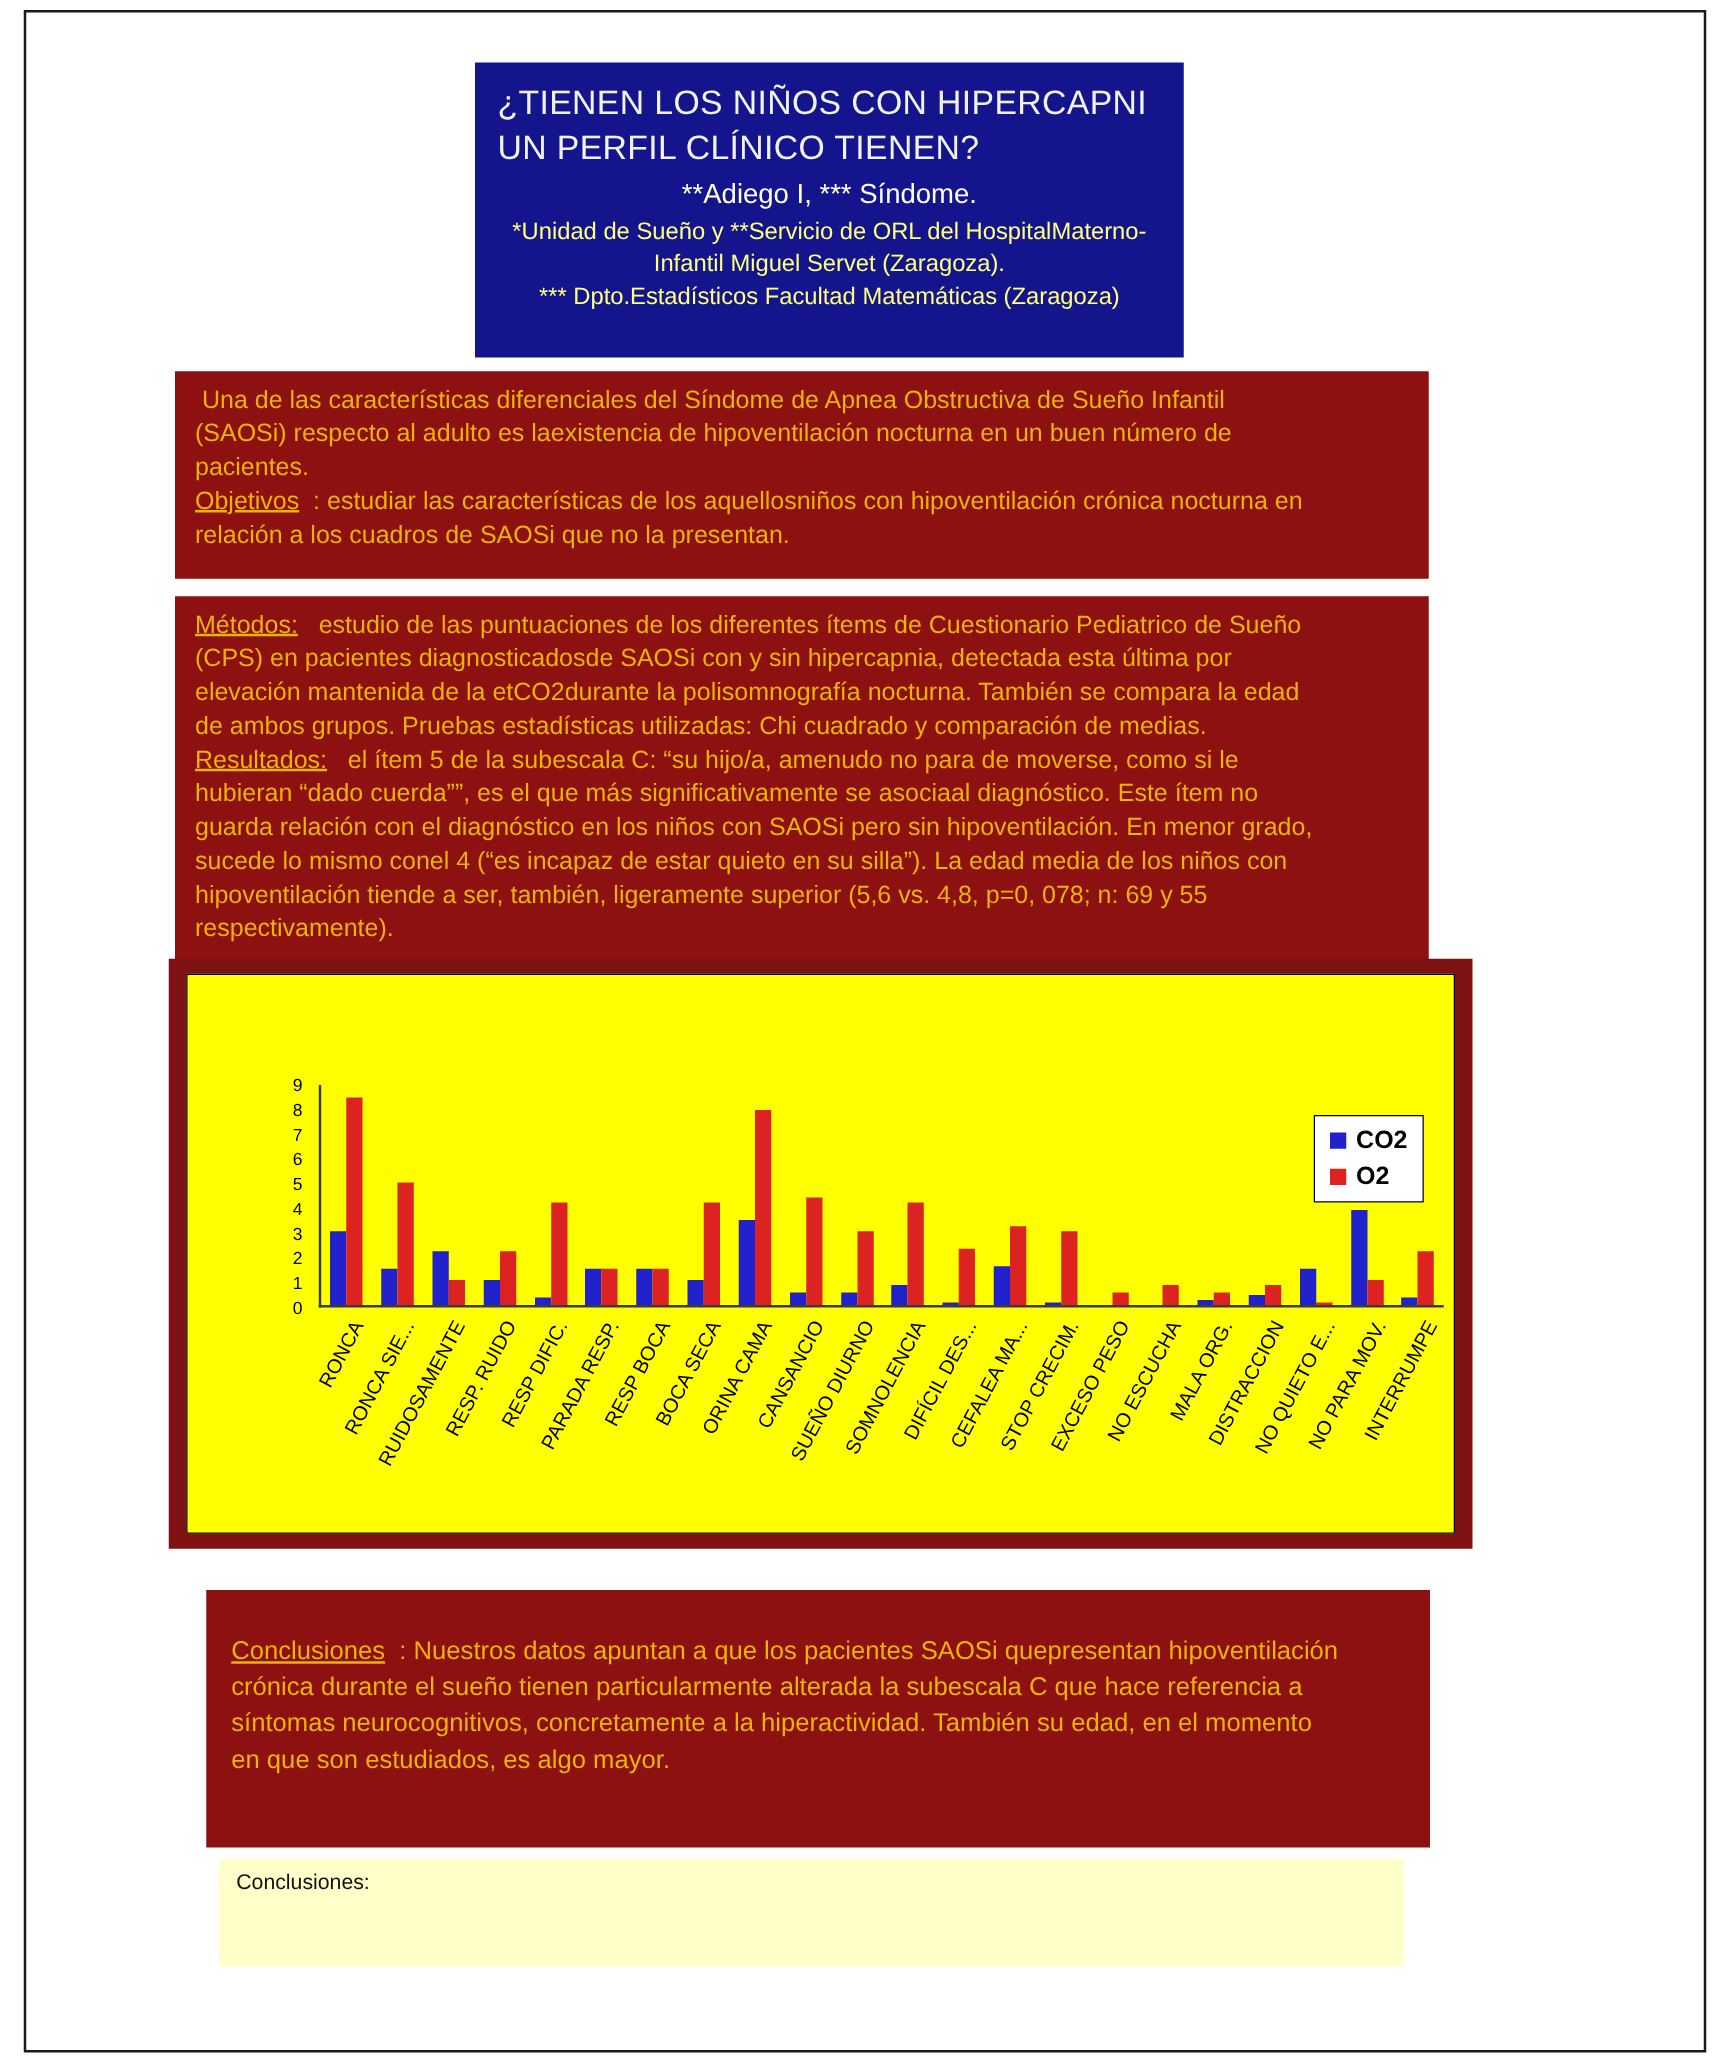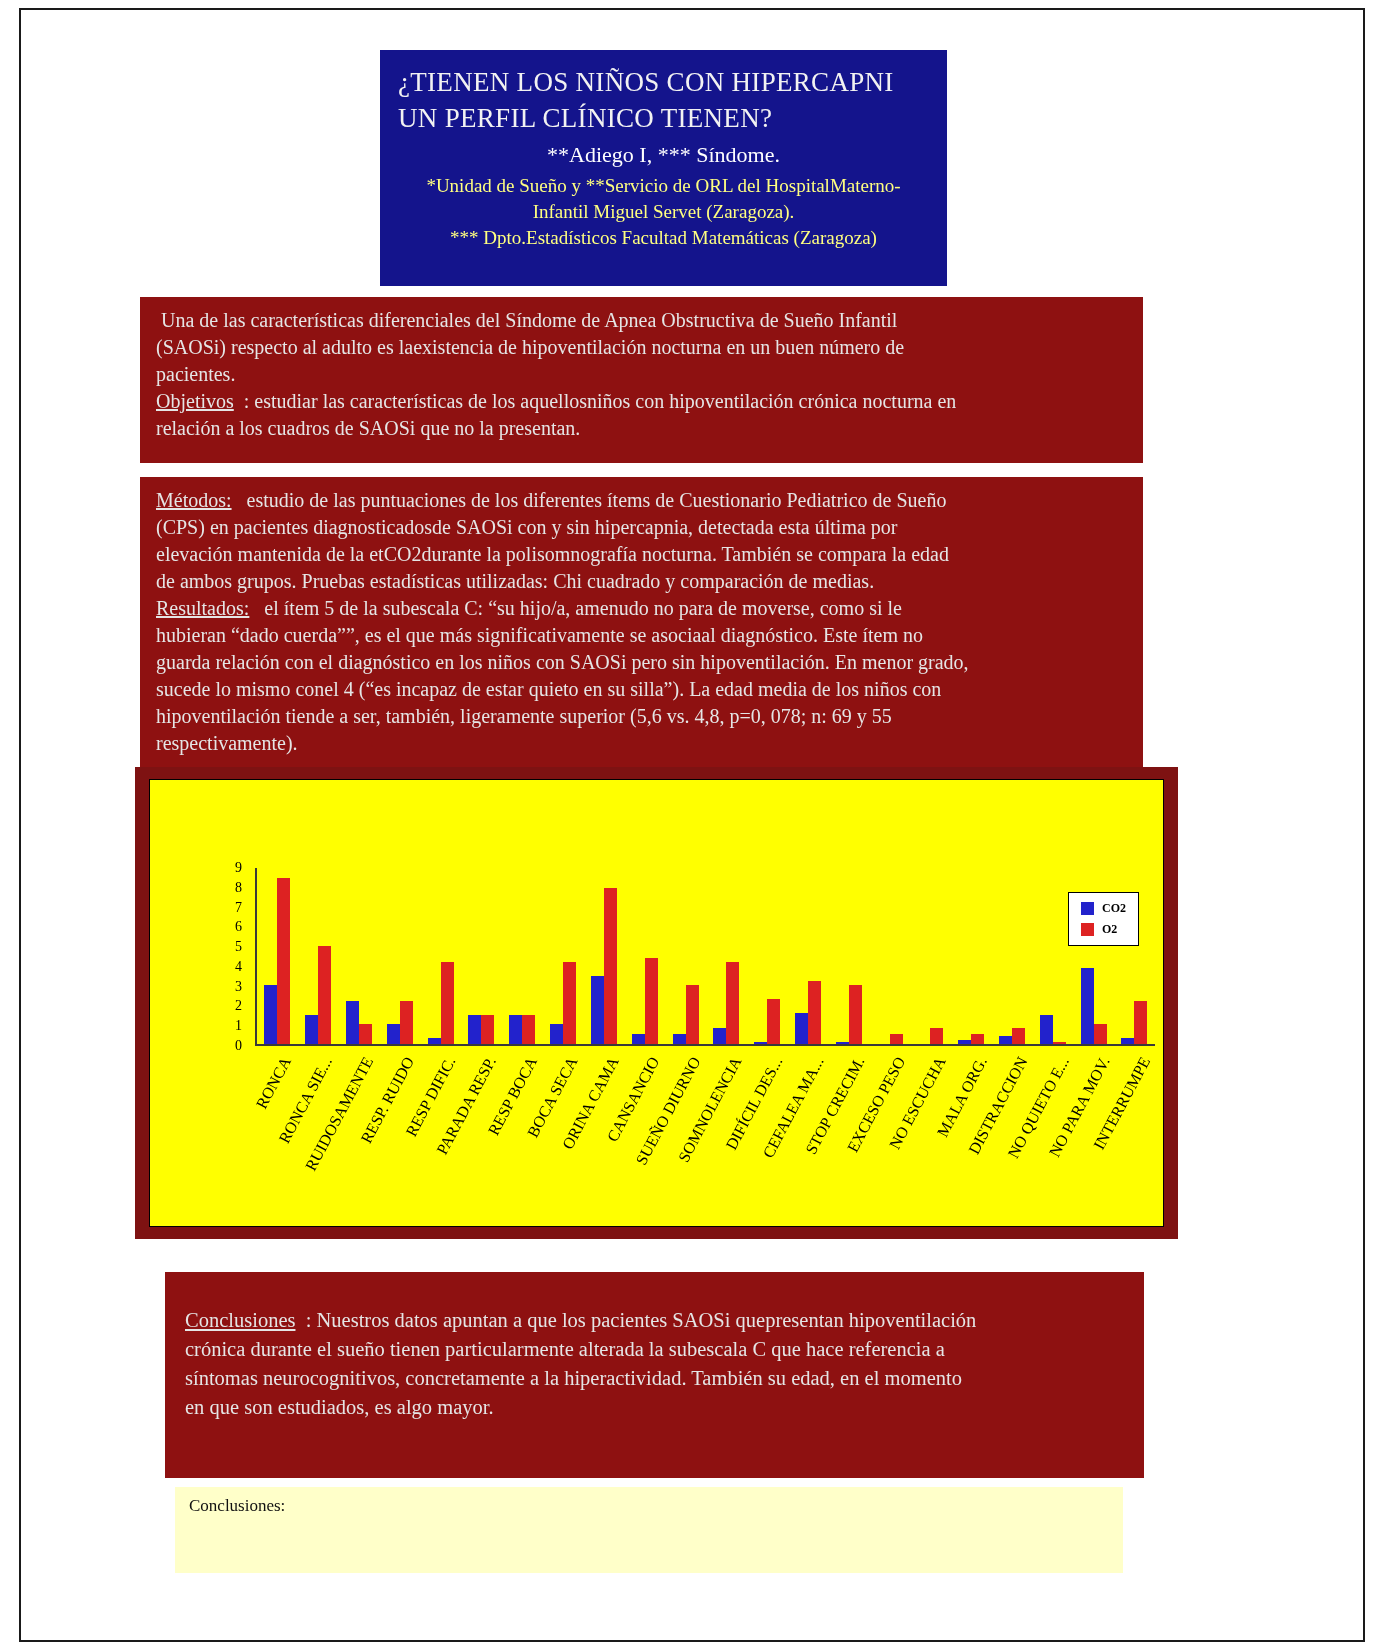--- a/index.html
+++ b/index.html
@@ -3,40 +3,40 @@
 <meta charset="utf-8">
 <style>
   * { margin:0; padding:0; box-sizing:border-box; }
   html,body { background:#ffffff; }
   body {
     width:1384px; height:1651px; position:relative;
     font-family:"Liberation Sans", sans-serif; color:#000;
   }
   .page {
     position:absolute; left:19px; top:8px; width:1346px; height:1634px;
-    border:2px solid #1a1a1a; background:#ffffff;font-family:Liberation Serif, serif;
+    border:2px solid #1a1a1a; background:#ffffff;
   }
 
   
   .title-box {
     position:absolute; left:359px; top:40px; width:567px; height:236px;
     background:#14148C; padding-top:14px; overflow:hidden;
   }
   .title-line {
     font-size:27px; line-height:36px; padding-left:18px; white-space:nowrap;
     color:#F2F2F2; letter-spacing:.3px;
   }
   .authors-line { text-align:center; font-size:22px; line-height:30px; color:#ffffff; }
   .authors-block { margin-top:4px; }
   .affil-line { text-align:center; font-size:19px; line-height:26px; color:#FFFF80; }
   .affil-block { margin-top:3px; }
 
   
   .red-box {
-    position:absolute; background:#8E1111; color:#e5e5e5;
+    position:absolute; background:#8E1111; color:#eab308;
     font-size:20px; line-height:27px; padding:10px 16px;
   }
   .pre { white-space:pre-wrap; }
   .ul { text-decoration:underline; }
   .intro-box { left:119px; top:287px; width:1003px; height:166px; }
   .methods-box { left:119px; top:467px; width:1003px; height:330px; }
   .conclusions-box {
     left:144px; top:1262px; width:979px; height:206px;
     padding:34px 20px 10px 20px; font-size:20.5px; line-height:29px;
   }
@@ -66,21 +66,21 @@
     position:absolute; right:-4px; top:0; white-space:nowrap;
     transform:rotate(-62deg); transform-origin:100% 0%;
     font-size:16px; color:#000;
   }
   .legend {
     position:absolute; right:24px; top:112px; background:#ffffff; border:1px solid #000;
     padding:8px 12px; display:flex; flex-direction:column; gap:6px;
   }
   .legend-row { display:flex; align-items:center; gap:8px; }
   .swatch { width:13px; height:13px; display:inline-block; }
-  .legend-label { font-size:12px; font-weight:bold; color:#000; }
+  .legend-label { font-size:20px; font-weight:bold; color:#000; }
 
   
   .refs {
     position:absolute; left:154px; top:1477px; width:948px; height:86px;
     background:#FFFFC9; padding:9px 14px; color:#1a1a1a;
   }
   .refs-title { font-size:17px; margin-bottom:5px; color:#111; }
   .refs-text { font-size:12.5px; line-height:17px; color:#333; white-space:pre-wrap; }
 </style>
 </head>

